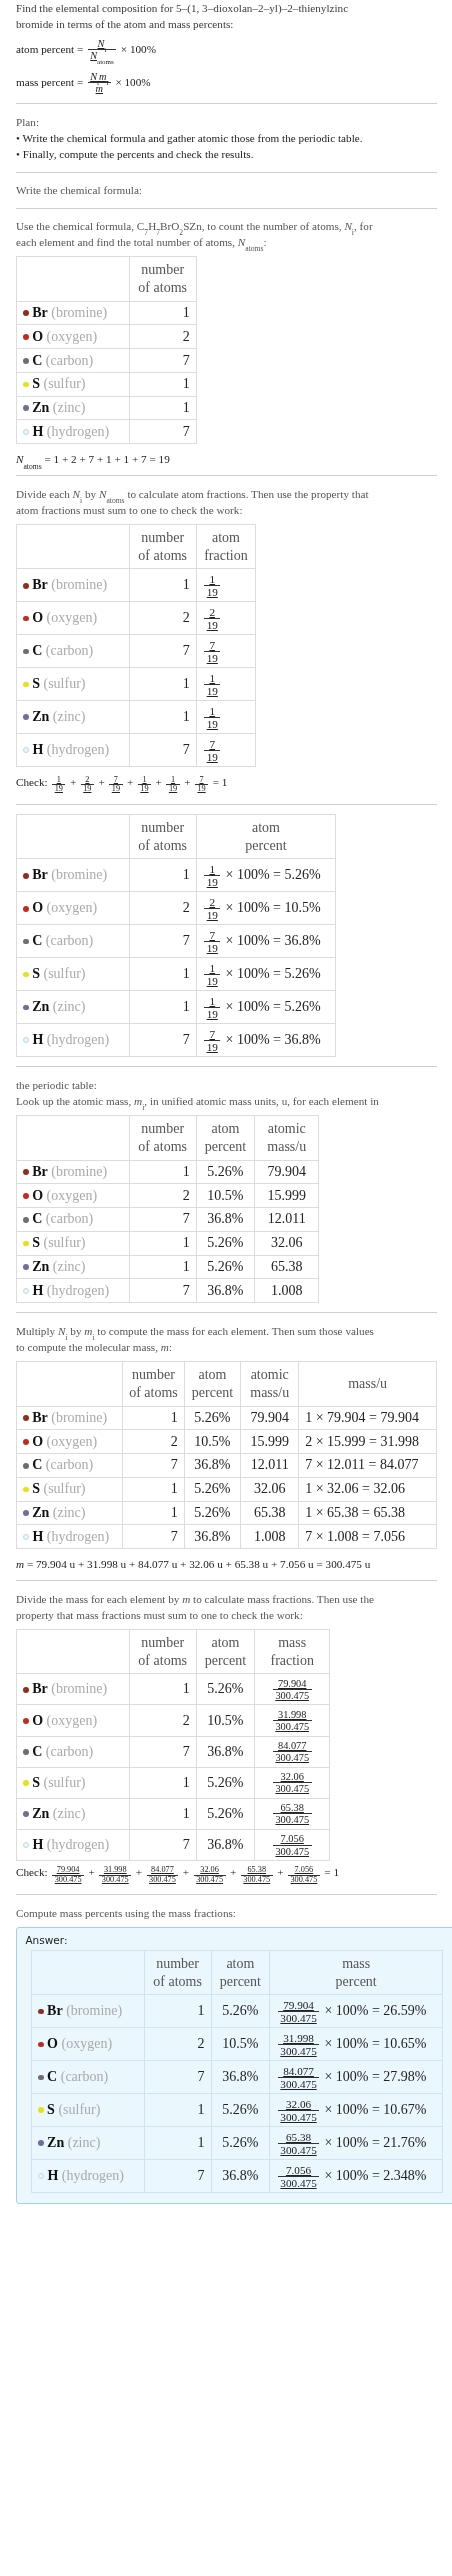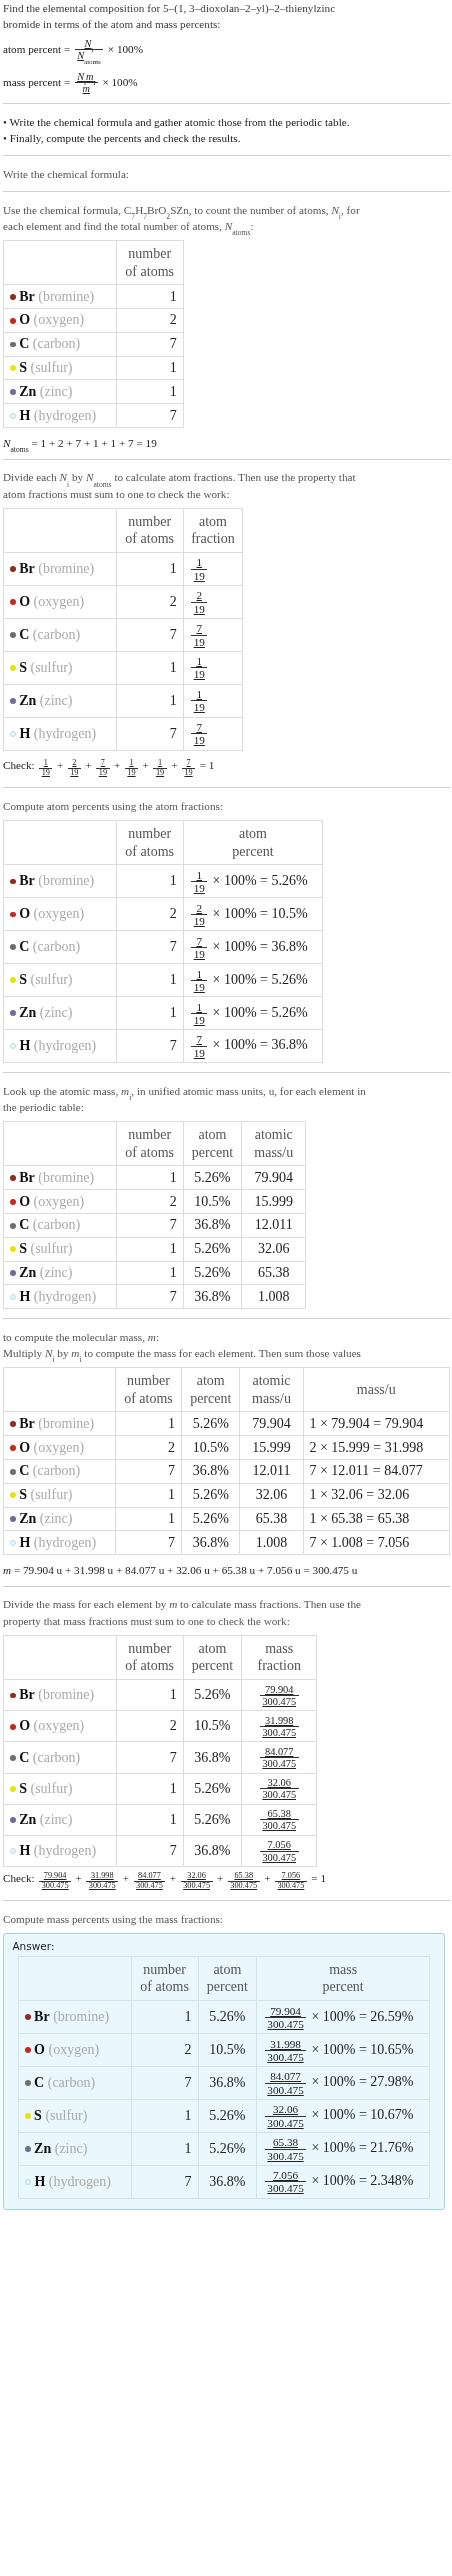--- a/index.html
+++ b/index.html
@@ -3,21 +3,21 @@
 <meta charset="utf-8">
 <style>
   html,body{margin:0;padding:0;background:#fff;}
   body{
     width:453px;
     font-family:"Liberation Serif","DejaVu Serif",serif;
     color:#222;
     font-size:11.2px;
     -webkit-font-smoothing:antialiased;
   }
-  .page{width:453px;box-sizing:border-box;padding:0 3px;}
+  .page{width:453px;box-sizing:border-box;padding:0 16px;}
   .sec{padding:0 0 0 0;}
   .hr{border:0;border-top:0.8px solid #cfcfcf;margin:9.3px 0 9.3px 0;height:0;}
   p{margin:0 0 0 0;line-height:1.45;}
   .prompt{color:#3c3c3c;}
   .lead{color:#555;}
   .blk{margin-top:5px;}
   i,.it{font-style:italic;}
   sub{font-size:.68em;line-height:0;position:relative;bottom:-.28em;}
   .mathline{margin:5.9px 0 0 0;line-height:1.05;}
 
@@ -80,20 +80,21 @@
     </p>
 
     <p class="mathline" style="margin-top:9.3px">
       <span>mass percent = </span><span class="frac"><span class="num"><i>N</i><sub>i</sub><i>m</i><sub>i</sub></span><span class="den"><i>m</i></span></span> <span>× 100%</span>
     </p>
   </div>
 
   <hr class="hr">
 
   <div class="sec">
+    <p class="lead">Plan:</p>
     <p>• Write the chemical formula and gather atomic those from the periodic table.</p>
     <p>• Finally, compute the percents and check the results.</p>
   </div>
 
   <hr class="hr">
 
   <div class="sec">
     <p class="lead">Write the chemical formula:</p>
   </div>
 
@@ -203,21 +204,20 @@
     <p class="mathline" style="margin-top:8.4px">
       <span>Check:</span>
       <span id="frac-check-terms"><span class="frac tiny"><span class="num">1</span><span class="den">19</span></span> <span>+</span> <span class="frac tiny"><span class="num">2</span><span class="den">19</span></span> <span>+</span> <span class="frac tiny"><span class="num">7</span><span class="den">19</span></span> <span>+</span> <span class="frac tiny"><span class="num">1</span><span class="den">19</span></span> <span>+</span> <span class="frac tiny"><span class="num">1</span><span class="den">19</span></span> <span>+</span> <span class="frac tiny"><span class="num">7</span><span class="den">19</span></span></span>
       <span>= 1</span>
     </p>
   </div>
 
   <hr class="hr">
 
   <div class="sec">
-    <p class="lead">Compute atom percents using the atom fractions:</p>
 
     <table class="t">
       <tbody>
           <tr>
         <th style="width:100px"></th>
         <th style="width:54px">
           <span>number</span><br>
           <span>of atoms</span>
         </th>
         <th style="width:127px">
@@ -257,22 +257,22 @@
             <td class="num">7</td>
             <td class="lft"><span class="frac sm"><span class="num">7</span><span class="den">19</span></span> <span>× 100% = 36.8%</span></td>
           </tr>
         </tbody>
     </table>
   </div>
 
   <hr class="hr">
 
   <div class="sec">
+    <p class="lead">the periodic table:</p>
     <p class="lead">Look up the atomic mass, <i>m</i><sub>i</sub>, in unified atomic mass units, u, for each element in</p>
-    <p class="lead">the periodic table:</p>
 
     <table class="t">
       <tbody>
           <tr>
         <th style="width:100px"></th>
         <th style="width:54px">
           <span>number</span><br>
           <span>of atoms</span>
         </th>
         <th style="width:46px">
@@ -322,22 +322,22 @@
             <td class="ctr">36.8%</td>
             <td class="ctr">1.008</td>
           </tr>
         </tbody>
     </table>
   </div>
 
   <hr class="hr">
 
   <div class="sec">
+    <p class="lead">Multiply <i>N</i><sub>i</sub> by <i>m</i><sub>i</sub> to compute the mass for each element. Then sum those values</p>
     <p class="lead">to compute the molecular mass, <i>m</i>:</p>
-    <p class="lead">Multiply <i>N</i><sub>i</sub> by <i>m</i><sub>i</sub> to compute the mass for each element. Then sum those values</p>
 
     <table class="t">
       <tbody>
           <tr>
         <th style="width:100px"></th>
         <th style="width:54px">
           <span>number</span><br>
           <span>of atoms</span>
         </th>
         <th style="width:46px">

